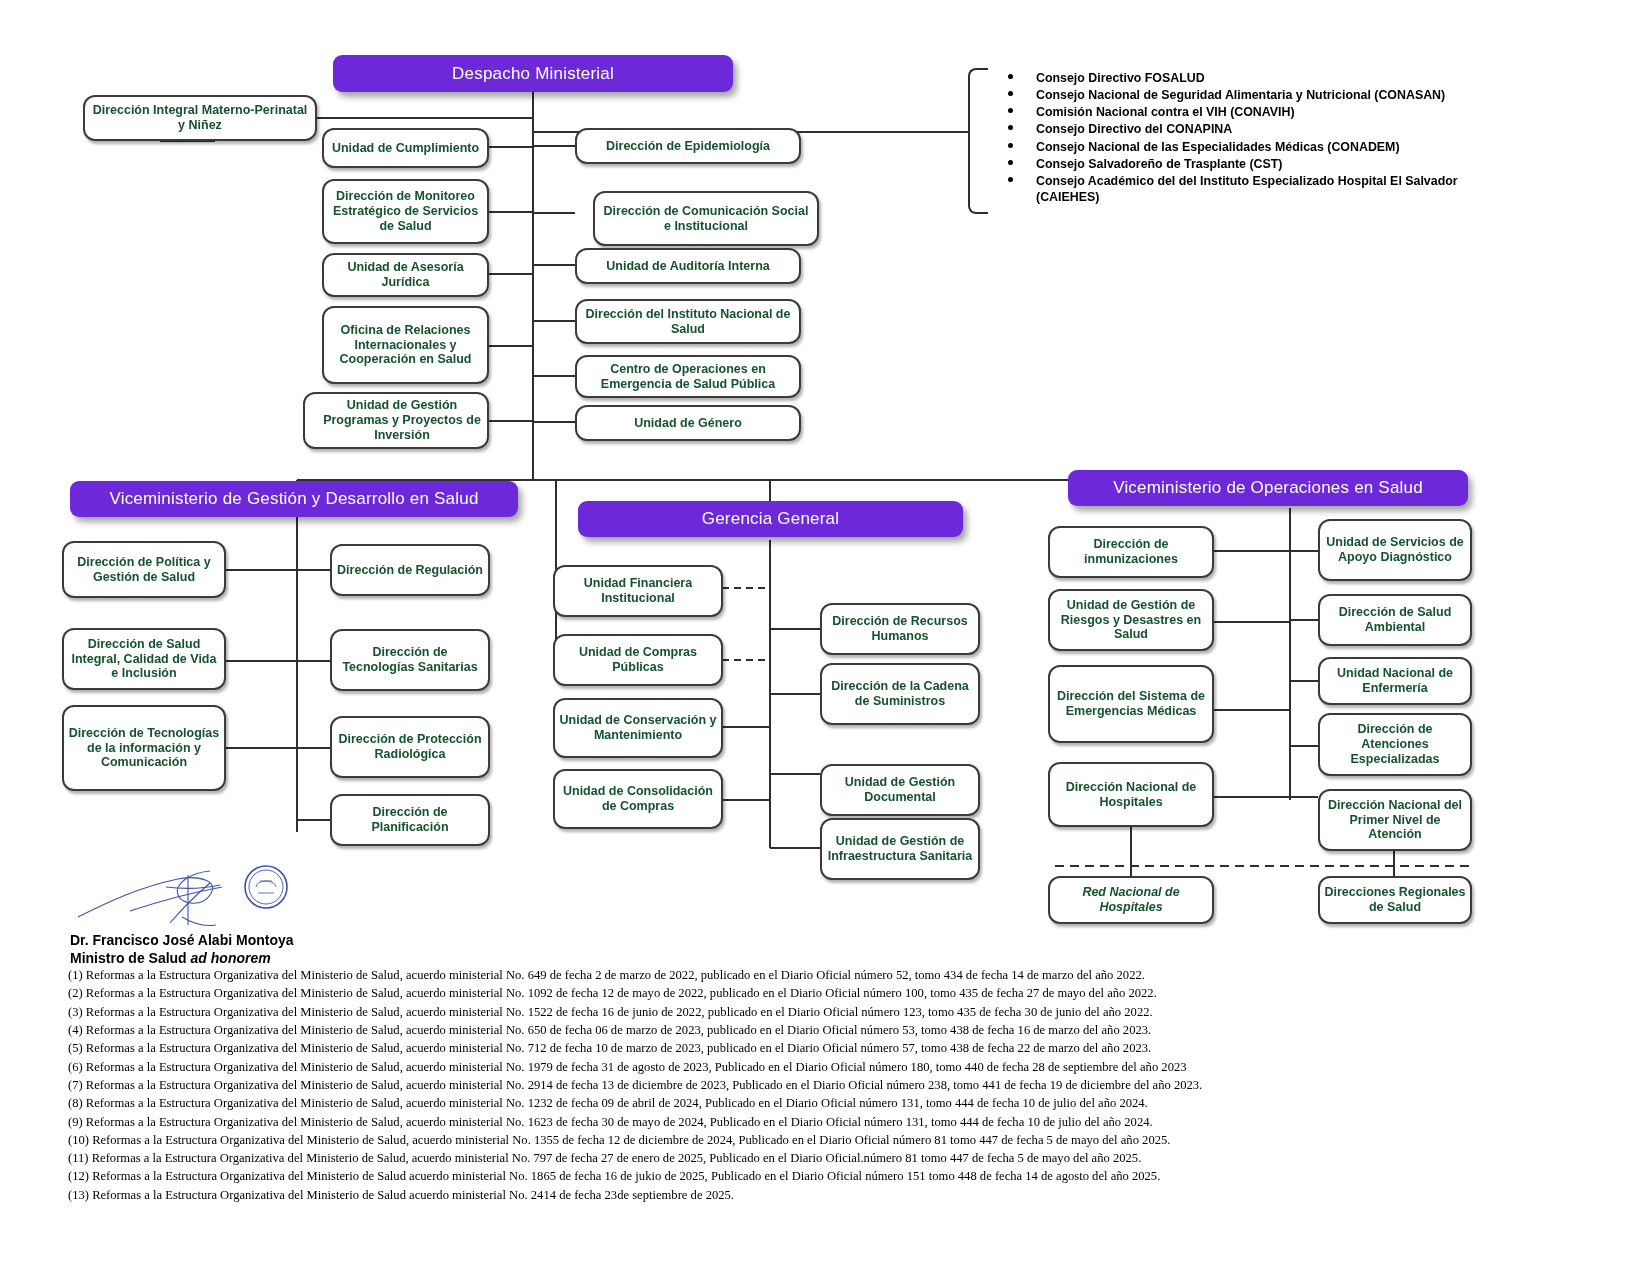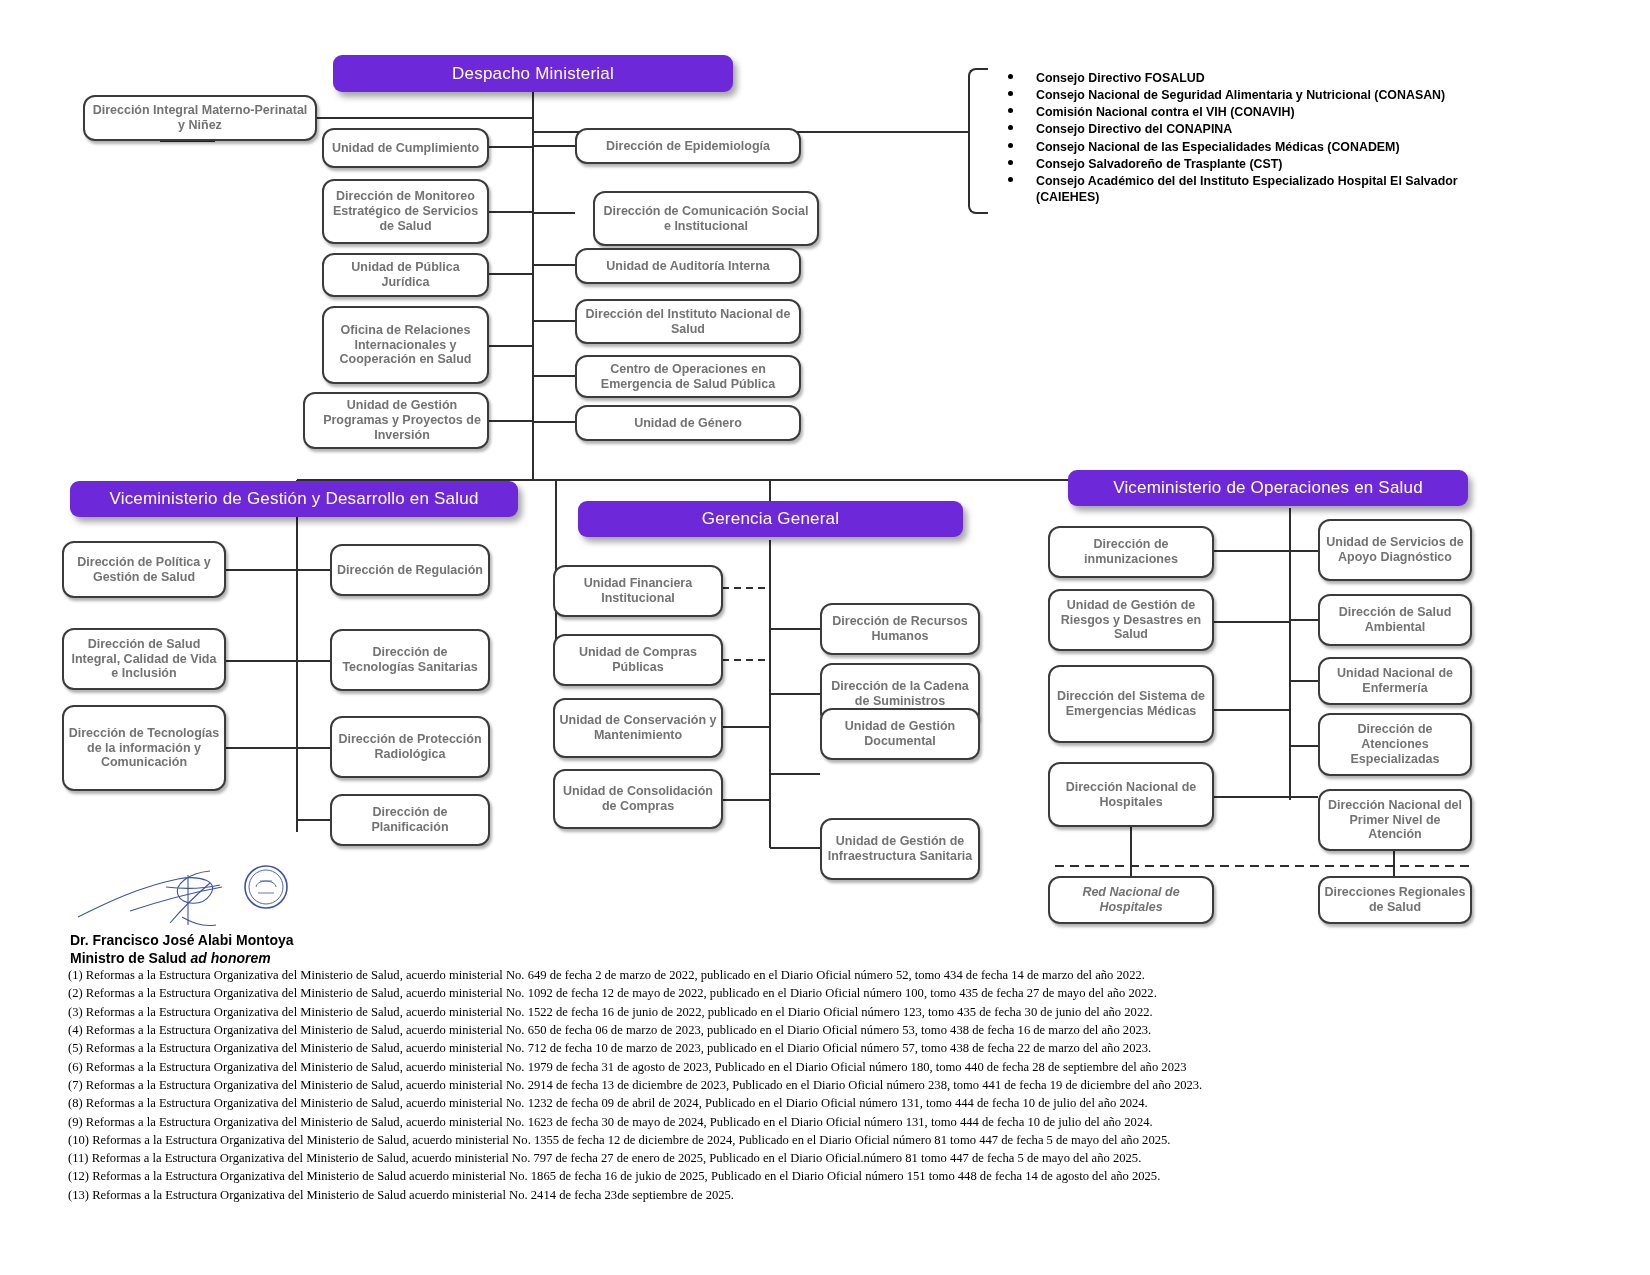--- a/index.html
+++ b/index.html
@@ -18,21 +18,21 @@
     background:#6d28d9;
     color:#ffffff;
     border-radius:9px;
     font-weight:normal;
     letter-spacing:.2px;
     box-shadow:4px 5px 6px rgba(0,0,0,.35);
     font-size:17px;
   }
   .white{
     background:#ffffff;
-    color:#737373;
+    color:#14532d;
     border:2px solid #3b3b3b;
     border-radius:12px;
     font-weight:bold;
     font-size:12.5px;
     line-height:1.18;
     box-shadow:2px 3px 3px rgba(0,0,0,.30);
     padding:2px 4px;
     text-align:center;
   }
   .white span{display:block;}
@@ -156,21 +156,21 @@
     <span>Dirección Integral Materno-Perinatal y Niñez</span>
   </div>
 
   <div class="node white" style="left:322px;top:128px;width:167px;height:40px;">
     <span>Unidad de Cumplimiento</span>
   </div>
   <div class="node white" style="left:322px;top:179px;width:167px;height:65px;">
     <span>Dirección de Monitoreo Estratégico de Servicios de Salud</span>
   </div>
   <div class="node white" style="left:322px;top:253px;width:167px;height:44px;">
-    <span>Unidad de Pública Jurídica</span>
+    <span>Unidad de Asesoría Jurídica</span>
   </div>
   <div class="node white" style="left:322px;top:306px;width:167px;height:78px;">
     <span>Oficina de Relaciones Internacionales y Cooperación en Salud</span>
   </div>
   <div class="node white" style="left:303px;top:392px;width:186px;height:57px;padding-left:16px;">
     <span>Unidad de Gestión Programas y Proyectos de Inversión</span>
   </div>
 
   <div class="node white" style="left:575px;top:128px;width:226px;height:36px;">
     <span>Dirección de Epidemiología</span>
@@ -247,21 +247,21 @@
   <div class="node white" style="left:553px;top:769px;width:170px;height:60px;">
     <span>Unidad de Consolidación de Compras</span>
   </div>
 
   <div class="node white" style="left:820px;top:603px;width:160px;height:52px;">
     <span>Dirección de Recursos Humanos</span>
   </div>
   <div class="node white" style="left:820px;top:663px;width:160px;height:62px;">
     <span>Dirección de la Cadena de Suministros</span>
   </div>
-  <div class="node white" style="left:820px;top:708px;width:160px;height:52px;">
+  <div class="node white" style="left:820px;top:764px;width:160px;height:52px;">
     <span>Unidad de Gestión Documental</span>
   </div>
   <div class="node blue" style="left:1068px;top:470px;width:400px;height:36px;">
     <span>Viceministerio de Operaciones en Salud</span>
   </div>
 
   <div class="node white" style="left:820px;top:818px;width:160px;height:62px;">
     <span>Unidad de Gestión de Infraestructura Sanitaria</span>
   </div>
 

